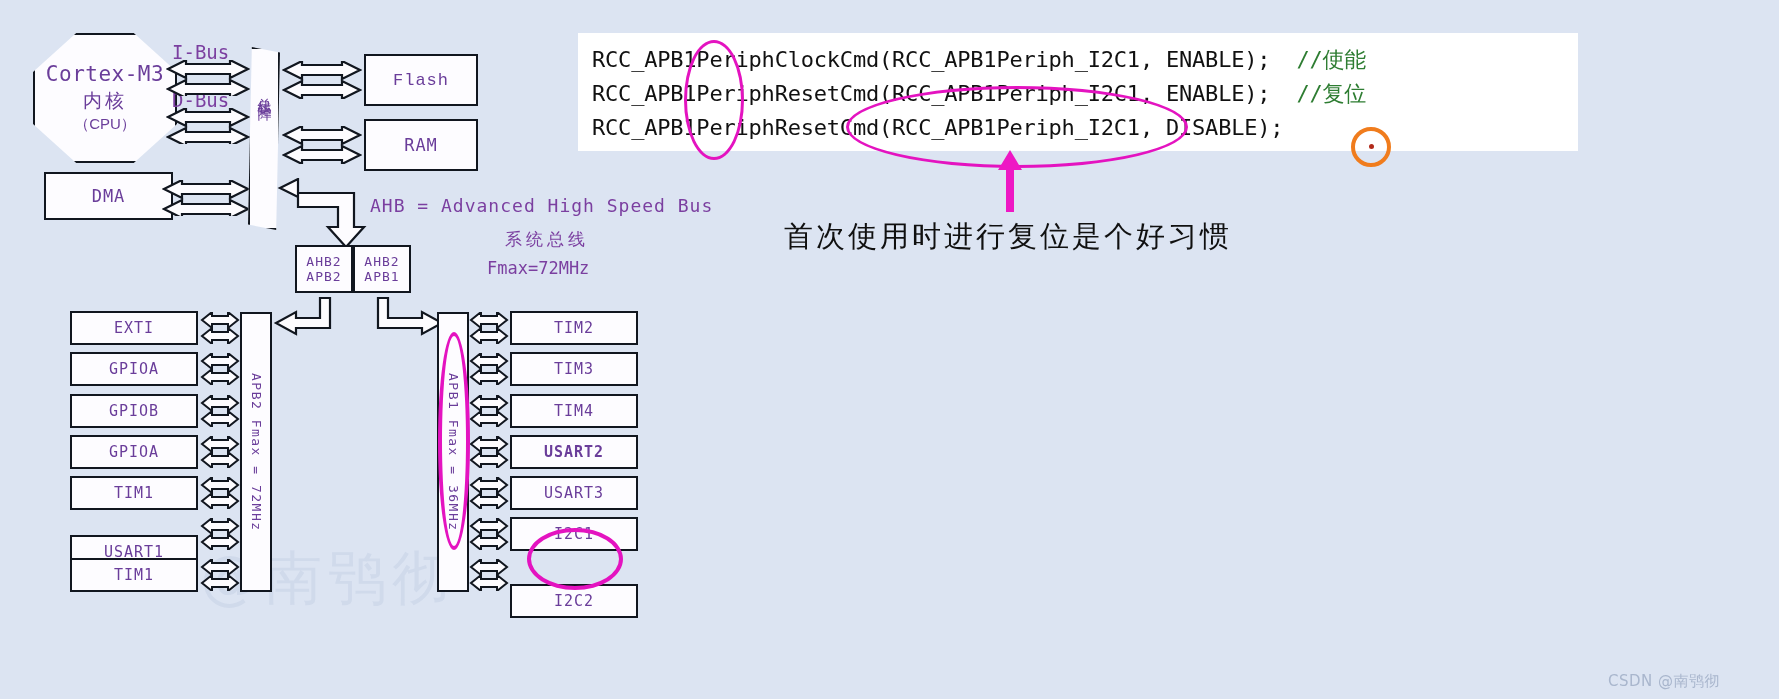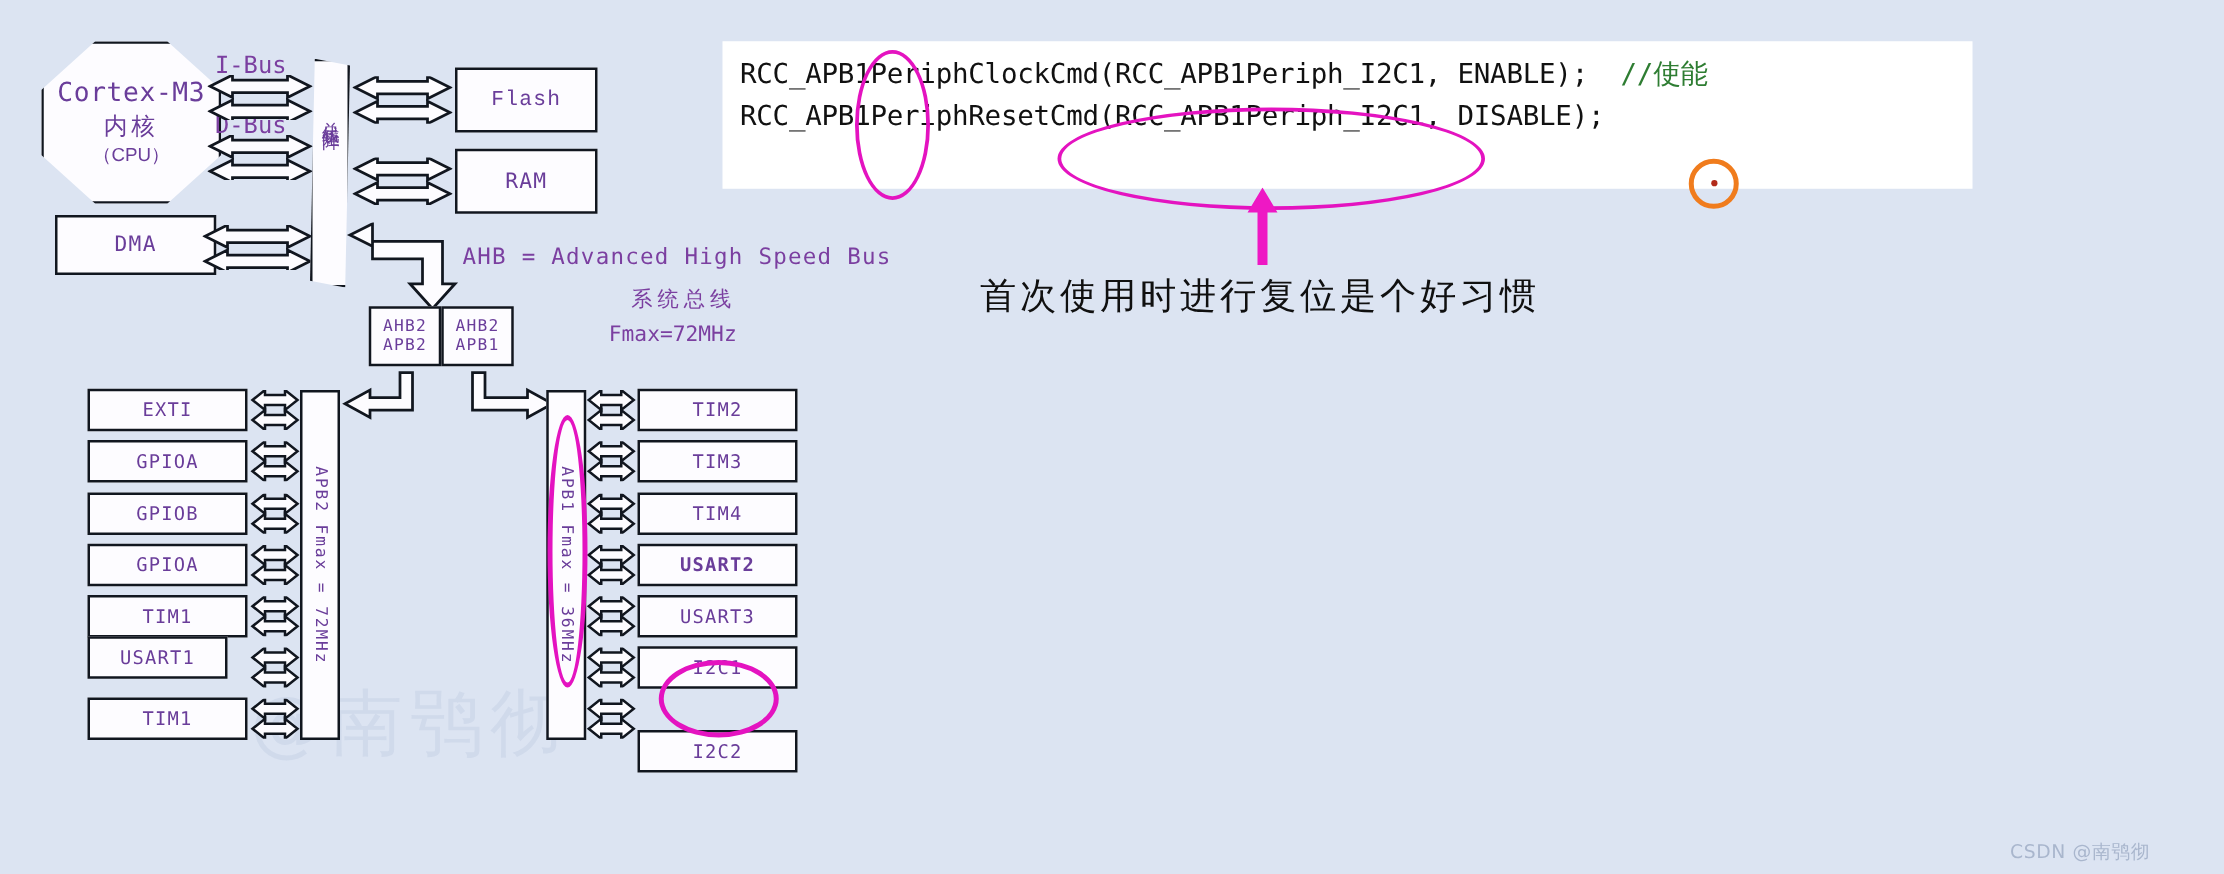--- a/index.html
+++ b/index.html
@@ -271,21 +271,21 @@
     </div>
   <div class="box periph" style="left:70px;top:394px;width:128px;">
       <span>GPIOB</span>
     </div>
   <div class="box periph" style="left:70px;top:435px;width:128px;">
       <span>GPIOA</span>
     </div>
   <div class="box periph" style="left:70px;top:476px;width:128px;">
       <span>TIM1</span>
     </div>
-  <div class="box periph" style="left:70px;top:509px;width:112px;">
+  <div class="box periph" style="left:70px;top:535px;width:128px;">
       <span>USART1</span>
     </div>
   <div class="box periph" style="left:70px;top:558px;width:128px;">
       <span>TIM1</span>
     </div>
 
   <div class="darrow" style="left:200px;top:312px;">
     <svg width="40" height="32" viewBox="0 0 40 32">
         <path d="M12 4 L12 0 L2 8 L12 16 L12 12 L28 12 L28 16 L38 8 L28 0 L28 4 Z" fill="#fdfcff" stroke="#11161f" stroke-width="2"></path>
         <path d="M12 20 L12 16 L2 24 L12 32 L12 28 L28 28 L28 32 L38 24 L28 16 L28 20 Z" fill="#fdfcff" stroke="#11161f" stroke-width="2"></path>
@@ -392,20 +392,21 @@
   <div class="box periph" style="left:510px;top:584px;width:128px;">
       <span>I2C2</span>
     </div>
 
   <div class="ellipse" style="left:438px;top:332px;width:32px;height:218px;border-radius:50%;"></div>
 
   <div class="ellipse" style="left:527px;top:528px;width:96px;height:62px;"></div>
 
   <div class="codepanel" style="left:578px;top:33px;width:1000px;height:118px;">
     <div class="codeline"><span>RCC_APB1PeriphClockCmd(RCC_APB1Periph_I2C1, ENABLE);</span><span class="cmt">  //使能</span></div>
+    <div class="codeline"><span>RCC_APB1PeriphResetCmd(RCC_APB1Periph_I2C1, ENABLE);</span><span class="cmt">  //复位</span></div>
     <div class="codeline"><span>RCC_APB1PeriphResetCmd(RCC_APB1Periph_I2C1, DISABLE);</span><span class="cmt"></span></div>
   </div>
 
   <div class="ellipse thin" style="left:684px;top:40px;width:60px;height:120px;"></div>
 
   <div class="ellipse thin" style="left:846px;top:86px;width:342px;height:82px;"></div>
 
   <div class="ellipse orange" style="left:1351px;top:127px;width:40px;height:40px;"></div>
   <div class="abs" style="left:1369px;top:144px;width:5px;height:5px;background:#b12a1a;border-radius:50%;"></div>
 

